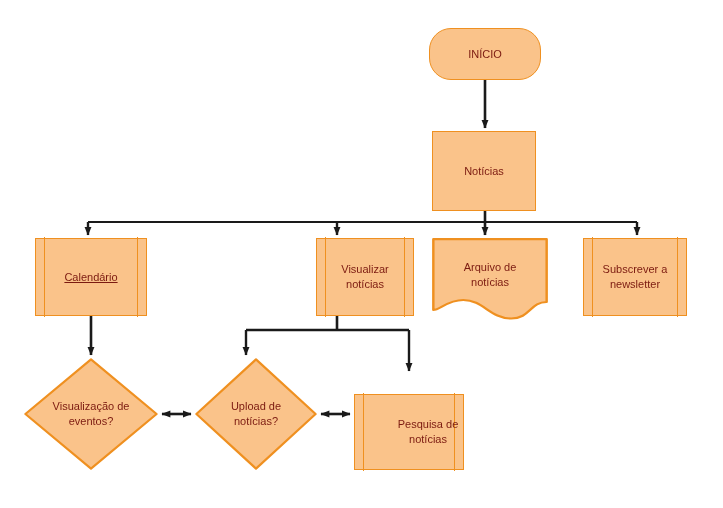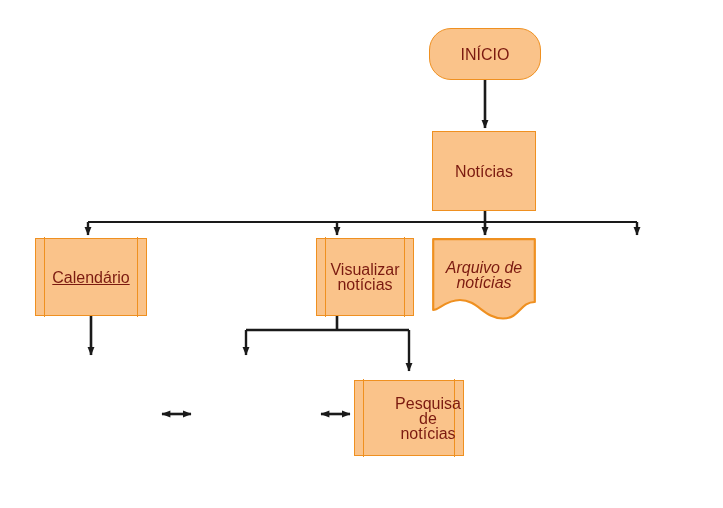--- a/index.html
+++ b/index.html
@@ -25,21 +25,21 @@
     height: 508px;
   }
   .node {
     position: absolute;
     box-sizing: border-box;
     display: flex;
     align-items: center;
     justify-content: center;
     text-align: center;
     color: #7b1a10;
-    font-size: 16px;
+    font-size: 11px;
     line-height: 15px;
     z-index: 3;
   }
   .node .lbl {
     position: relative;
     z-index: 4;
     padding: 0 4px;
     white-space: pre-line;
   }
   
@@ -141,29 +141,47 @@
 
   <div class="node shape-predefined" style="left:35px; top:238px; width:112px; height:78px;text-decoration:underline;">
     <span class="lbl">Calendário</span>
   </div>
 
   <div class="node shape-predefined" style="left:288px; top:238px; width:98px; height:78px;margin-left:28px;">
     <span class="lbl">Visualizar
 notícias</span>
   </div>
 
-  <div class="node shape-document" style="left:432px; top:238px; width:104px; height:82px;font-style:italic;">
+  <div class="node shape-document" style="left:432px; top:238px; width:116px; height:82px;">
     <svg class="doc" viewBox="0 0 104 82" preserveAspectRatio="none">
       <path d="M1.2,1.2 L102.8,1.2 L102.8,64 C88,64 88,80.5 71,80.5 C52,80.5 46,62 28,62 C14,62 7,72 1.2,72 Z" fill="#fac38a" stroke="#ef9020" stroke-width="2.2" stroke-linejoin="round"></path>
     </svg>
     <span class="lbl" style="margin-top:-8px;">Arquivo de
 notícias</span>
   </div>
 
+  <div class="node shape-predefined" style="left:583px; top:238px; width:104px; height:78px;">
+    <span class="lbl">Subscrever a
+newsletter</span>
+  </div>
 
+  <div class="node shape-decision" style="left:24px; top:358px; width:134px; height:112px;">
+    <svg class="dmd" viewBox="0 0 134 112" preserveAspectRatio="none">
+      <path d="M67,1.4 L132.6,56 L67,110.6 L1.4,56 Z" fill="#fac38a" stroke="#ef9020" stroke-width="2.2" stroke-linejoin="round"></path>
+    </svg>
+    <span class="lbl">Visualização de
+eventos?</span>
+  </div>
 
+  <div class="node shape-decision" style="left:195px; top:358px; width:122px; height:112px;">
+    <svg class="dmd" viewBox="0 0 122 112" preserveAspectRatio="none">
+      <path d="M61,1.4 L120.6,56 L61,110.6 L1.4,56 Z" fill="#fac38a" stroke="#ef9020" stroke-width="2.2" stroke-linejoin="round"></path>
+    </svg>
+    <span class="lbl">Upload de
+notícias?</span>
+  </div>
 
-  <div class="node shape-predefined" style="left:354px; top:380px; width:110px; height:76px;padding-left:38px;">
+  <div class="node shape-predefined" style="left:354px; top:394px; width:110px; height:76px;padding-left:38px;">
     <span class="lbl">Pesquisa de
 notícias</span>
   </div>
 
 </div>
 
 </body></html>

